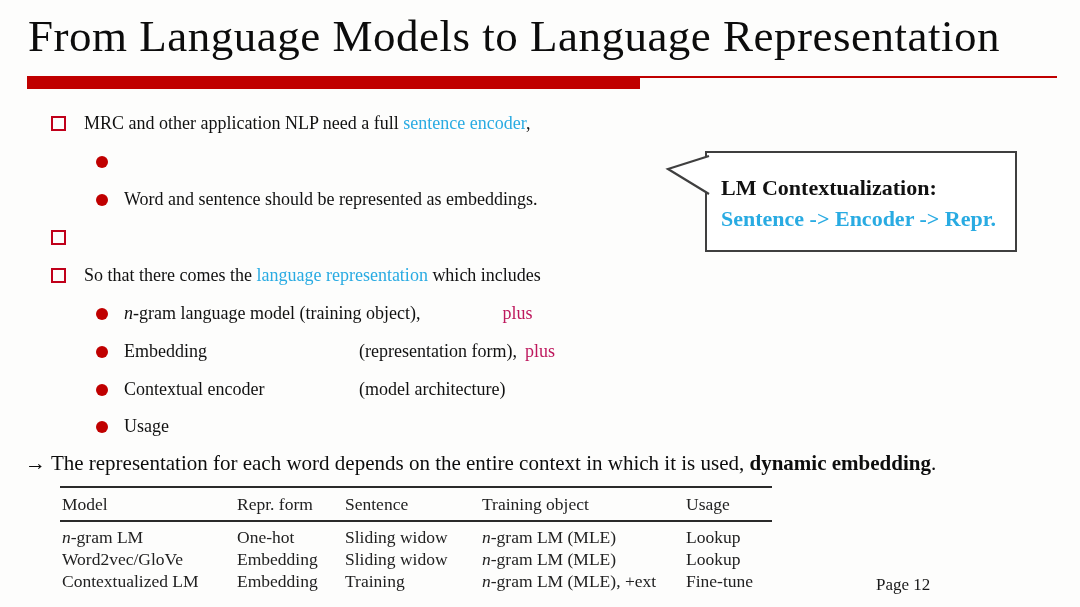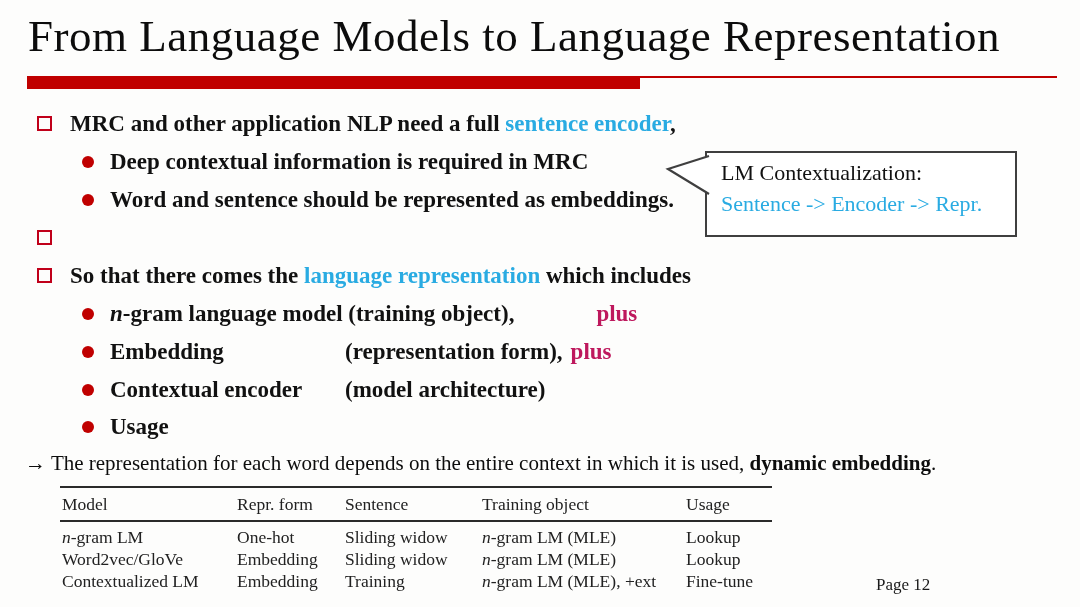--- a/index.html
+++ b/index.html
@@ -21,21 +21,21 @@
   .rule-thin{
     position:absolute;left:27px;top:76px;width:1030px;height:2px;
     background:#c00000;
   }
   .rule-thick{
     position:absolute;left:27px;top:76px;width:613px;height:13px;
     background:#c00000;
   }
 
   
-  .row{position:absolute;left:0;width:720px;height:30px;font-size:23px;line-height:27px;white-space:nowrap;font-weight:bold;}
+  .row{position:absolute;left:14px;width:720px;height:30px;font-size:18px;line-height:27px;white-space:nowrap;}
   .sq{
     position:absolute;left:37px;top:6px;width:11px;height:11px;
     border:2.5px solid #c0001a;background:transparent;
   }
   .dot{
     position:absolute;left:82px;top:8px;width:12px;height:12px;
     border-radius:50%;background:#c00000;
   }
   .t1{position:absolute;left:70px;top:0;}
   .t2{position:absolute;left:110px;top:0;}
@@ -43,22 +43,22 @@
   .redtxt{color:#be185d;}
   .it{font-style:italic;}
   .tabcol{display:inline-block;width:235px;}
   .plus-gap{margin-left:82px;}
   .plus-near{margin-left:8px;}
 
   
   .callout{
     position:absolute;left:705px;top:151px;width:288px;height:64px;
     border:2px solid #3f3f3f;background:#ffffff;
-    padding:4px 6px 14px 14px;
-    font-size:22px;line-height:31px;white-space:nowrap;
+    padding:19px 6px 14px 14px;
+    font-size:22px;line-height:31px;white-space:nowrap;font-weight:bold;
   }
   .callout-tail{position:absolute;left:661px;top:150px;width:52px;height:50px;}
 
   
   .takeaway{
     position:absolute;left:25px;top:450px;width:1045px;
     font-size:21px;line-height:26px;white-space:nowrap;color:#0d0d0d;
   }
   .takeaway b{font-weight:700;}
 
@@ -91,21 +91,20 @@
   <div class="rule-thin"></div>
   <div class="rule-thick"></div>
 
   <div class="row" style="top:110px;">
     <span class="sq"></span>
     <span class="t1"><span>MRC and other application NLP need a full </span><span class="cyan">sentence encoder</span><span>,</span></span>
   </div>
 
   <div class="row" style="top:148px;">
     <span class="dot"></span>
-    <span class="t2">Deep contextual information is required in MRC</span>
   </div>
 
   <div class="row" style="top:186px;">
     <span class="dot"></span>
     <span class="t2">Word and sentence should be represented as embeddings.</span>
   </div>
 
   <div class="row" style="top:224px;">
     <span class="sq"></span>
   </div>

